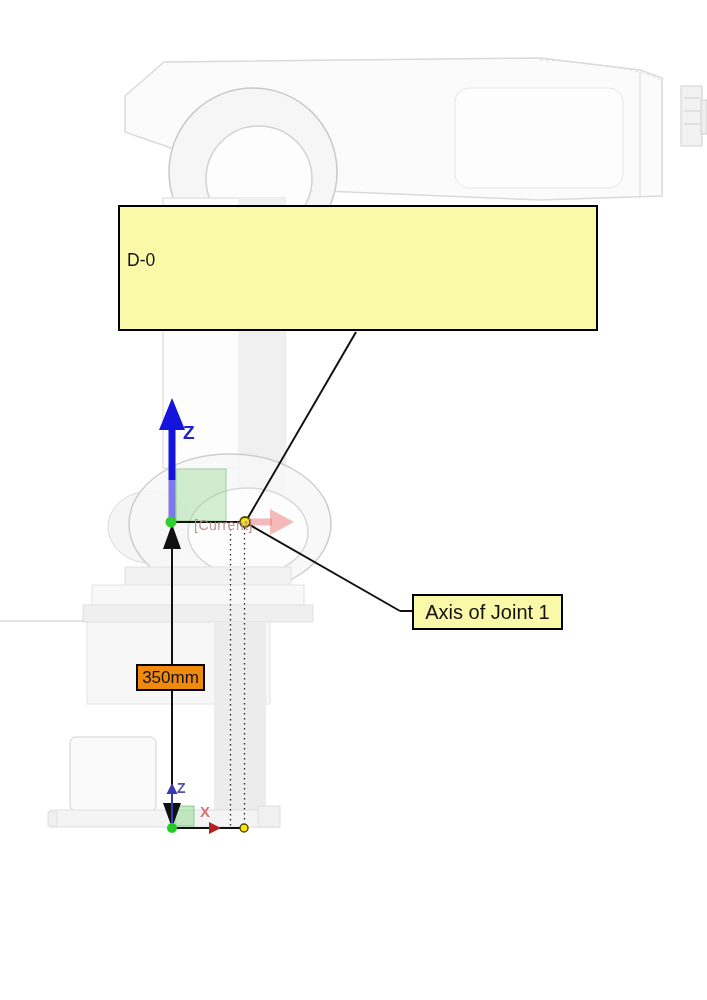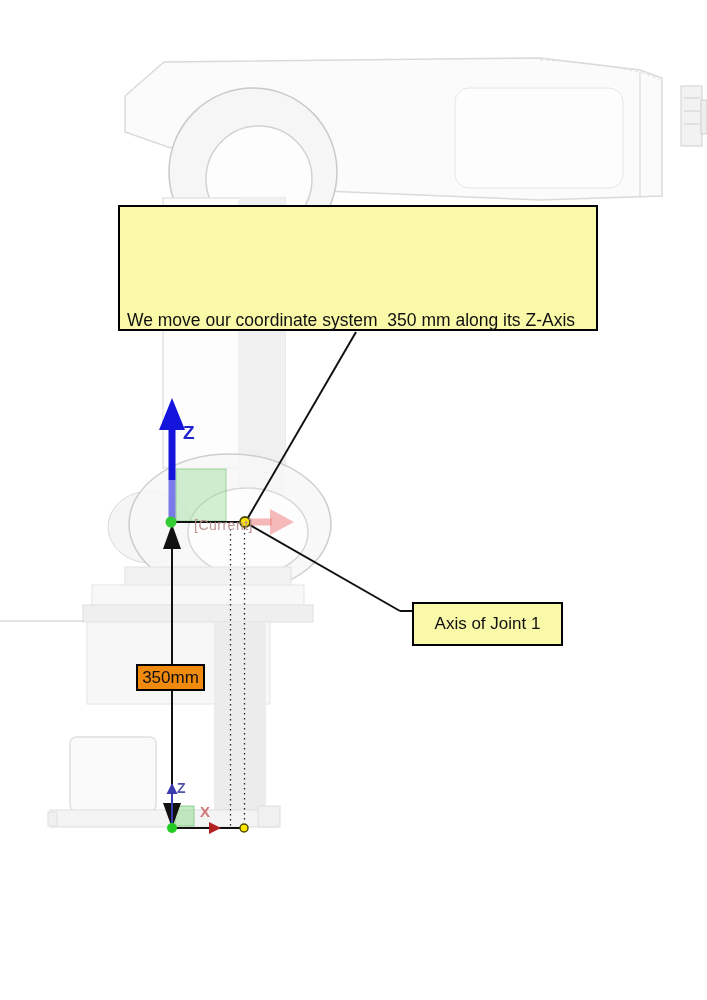--- a/index.html
+++ b/index.html
@@ -15,22 +15,22 @@
     position:absolute; box-sizing:border-box; z-index:3;
     border:2px solid #000; background:#F9F9A8;
   }
   #callout {
     left:118px; top:205px; width:480px; height:126px;
     padding:3px 7px; font-size:17.5px; line-height:20px; white-space:pre;
   }
   #callout .gap1 { height:20px; }
   #callout .gap2 { height:18px; }
   #joint-label {
-    left:412px; top:594px; width:151px; height:44px;
-    font-size:17px; display:flex; align-items:center; justify-content:center;margin-top:8px;
+    left:412px; top:594px; width:151px; height:36px;
+    font-size:20px; display:flex; align-items:center; justify-content:center;
   }
   #dim-label {
     left:136px; top:664px; width:69px; height:27px;
     background:#F08A0E; font-size:17px; font-weight:500;
     display:flex; align-items:center; justify-content:center;
   }
   #current-label { left:194px; top:506px; font-size:14px; color:rgba(187,141,141,0.95); letter-spacing:0.5px;margin-top:11px; }
   #z-upper { left:183px; top:422px; font-size:19px; font-weight:bold; color:#2222cc; }
   #z-lower { left:177px; top:780px; font-size:14px; font-weight:bold; color:#5252aa; }
   #x-lower { left:200px; top:803px; font-size:15px; font-weight:bold; color:rgba(205,95,95,0.85); }
@@ -116,20 +116,20 @@
   <circle cx="172" cy="828" r="5" fill="#22CC22"></circle>
   <circle cx="244" cy="828" r="4" fill="#FFE600" stroke="#4a4a00" stroke-width="1.5"></circle>
 </svg>
 
 <div class="overlay" id="current-label">[Current]</div>
 <div class="overlay" id="z-upper">Z</div>
 <div class="overlay" id="z-lower">Z</div>
 <div class="overlay" id="x-lower">X</div>
 
 <div class="note-box" id="callout">
+  <div>D-0</div>
   <div class="gap1"></div>
-  <div>We move our coordinate system  350 mm along its Z-Axis</div>
   <div class="gap2"></div>
 </div>
 
 <div class="note-box" id="joint-label">Axis of Joint 1</div>
 
 <div class="note-box" id="dim-label">350mm</div>
 
 </body></html>

